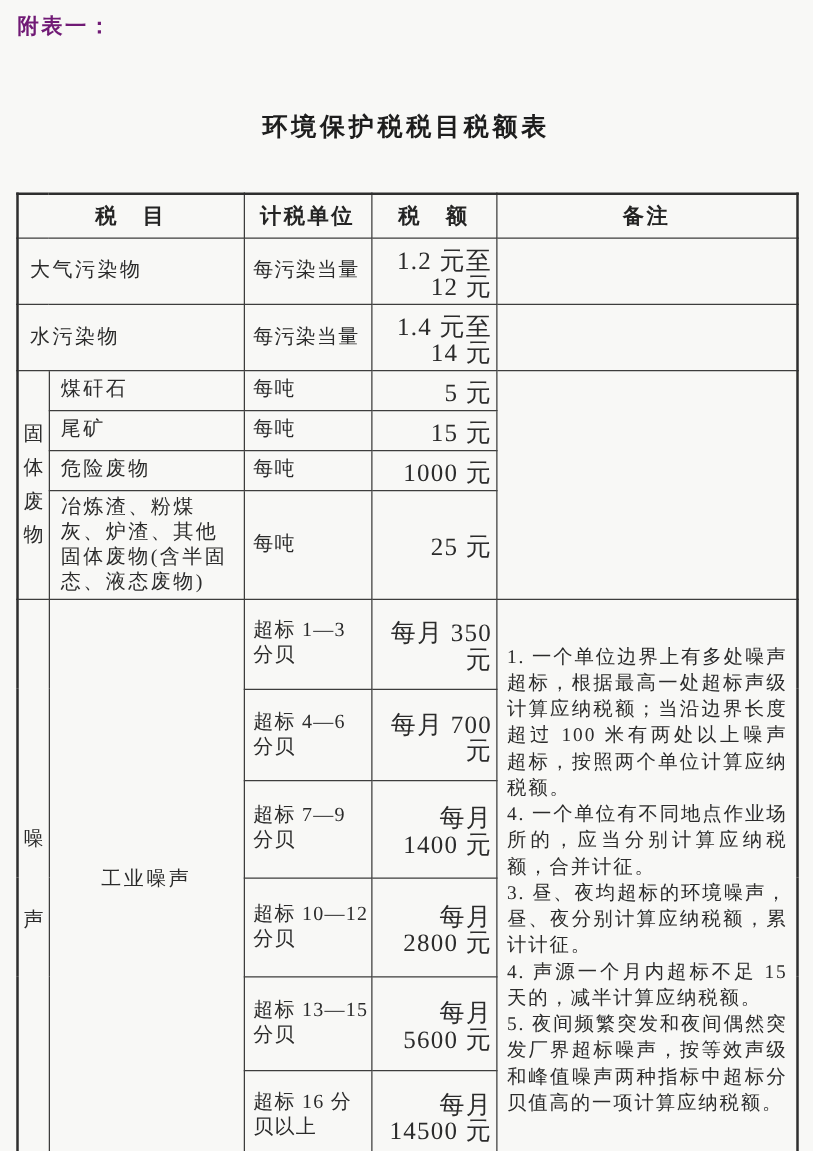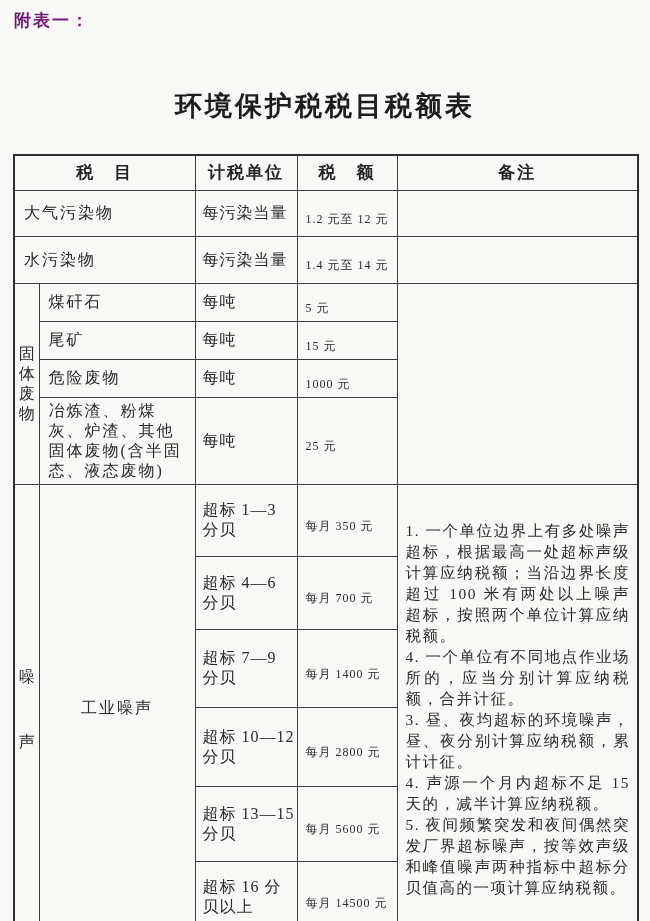--- a/index.html
+++ b/index.html
@@ -13,21 +13,21 @@
   }
   .sheet{position:absolute;inset:0;}
   .appendix{
     position:absolute;left:14px;top:9px;
     font-family:"Liberation Sans","DejaVu Sans",sans-serif;
     font-size:17px;font-weight:bold;letter-spacing:2px;color:#701a75;
   }
   .title{
     position:absolute;top:88px;left:0;width:100%;
     text-align:center;margin:0;
-    font-size:27px;font-weight:bold;letter-spacing:3px;color:#1d1d1d;
+    font-size:20px;font-weight:bold;letter-spacing:3px;color:#1d1d1d;
   }
   table.tax{
     position:absolute;left:13px;top:154px;
     width:624px;table-layout:fixed;
     border-collapse:collapse;
     border:2px solid #2e2e2e;
   }
   table.tax col.cA{width:25px;}
   table.tax col.cB{width:156px;}
   table.tax col.cC{width:102px;}
@@ -37,24 +37,24 @@
     border:1px solid #3d3d3d;
     vertical-align:middle;
     overflow:hidden;
   }
   table.tax th{
     font-size:17px;font-weight:bold;letter-spacing:2px;
     text-align:center;padding:2px 0;color:#242424;
   }
   td.item{font-size:16px;letter-spacing:2px;padding:2px 4px 2px 9px;line-height:20px;}
   td.unit{font-size:16px;letter-spacing:1px;padding:2px 2px 2px 7px;line-height:20px;}
-  td.amount{font-size:12px;letter-spacing:1px;padding:14px 3px 2px 8px;line-height:21px;}
+  td.amount{font-size:20px;letter-spacing:1px;padding:8px 3px 2px 8px;line-height:21px;text-align:right;}
   td.vcat{
     text-align:center;padding:0;font-size:16px;letter-spacing:0;
-    line-height:20px;color:#2b2b2b;
+    line-height:27px;color:#2b2b2b;
   }
   td.vcat.noise-cat{line-height:65px;}
   td.subitem{font-size:16px;letter-spacing:2px;text-align:center;padding:0;}
   td.remarks{vertical-align:middle;padding:3px 7px 3px 8px;}
   td.remarks p{
     margin:0;font-size:15.5px;line-height:21px;
     text-align:justify;text-justify:inter-ideograph;
     letter-spacing:1.5px;color:#2b2b2b;
   }
   tr.r-head{height:35px;}

